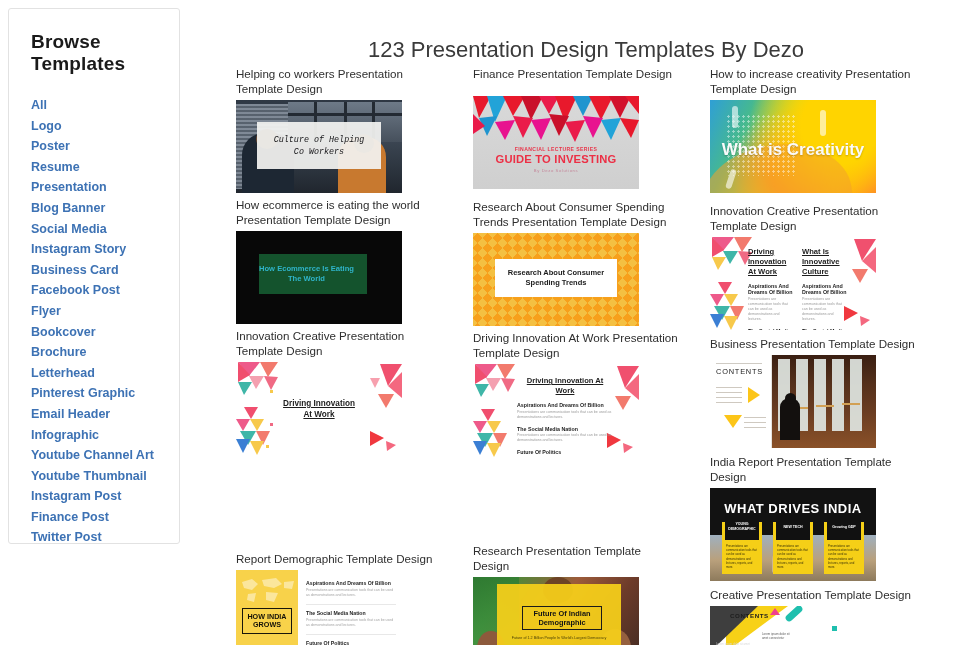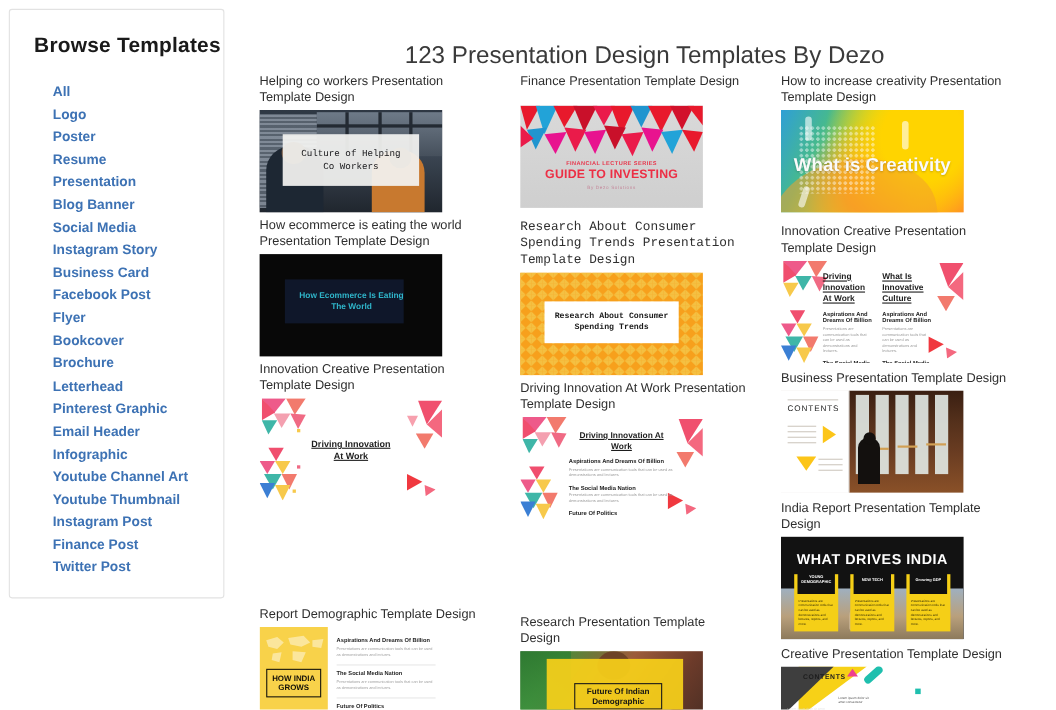--- a/index.html
+++ b/index.html
@@ -8,31 +8,31 @@
     width: 960px; height: 645px;
     background: #ffffff;
     font-family: "Liberation Sans", sans-serif;
     overflow: hidden;
   }
   .page { position: relative; width: 960px; height: 645px; }
 
   
   .sidebar {
     position: absolute; left: 8px; top: 8px;
-    width: 196px; height: 536px;
+    width: 172px; height: 536px;
     background: #ffffff;
     border: 1px solid #e2e2e2;
     border-radius: 3px;
     padding: 18px 0 0 22px;
   }
   .sidebar-title {
     font-size: 19px; font-weight: bold; color: #1a1a1a;
     letter-spacing: .2px; margin: 4px 0 20px 0;
   }
-  .nav-list { list-style: none; margin: 17px; padding: 0; }
+  .nav-list { list-style: none; margin: 0; padding: 0; }
   .nav-item {
     font-size: 12.5px; font-weight: bold; color: #3d72b4;
     line-height: 20.6px; cursor: pointer; white-space: nowrap;
   }
 
   
   .page-title {
     position: absolute; left: 236px; top: 22px; width: 700px;
     text-align: center; font-size: 22px; color: #3a3a3a; font-weight: normal;
   }
@@ -49,21 +49,21 @@
     font-size: 11.6px; color: #2e2e2e; line-height: 15px;
     margin: 0 0 4px 0; width: 205px; cursor: pointer;
   }
   .thumb {
     width: 166px; height: 93px; position: relative; overflow: hidden;
     background: #fff; cursor: pointer;
   }
 
   
   .t-office { background:
-      linear-gradient(180deg,#2e3743 0%,#3d4855 40%,#20262e 100%); }
+      linear-gradient(180deg,#2e3743 0%,#3d4855 40%,#20262e 100%); font-style: italic; }
   .t-office .blinds {
     position:absolute; left:0; top:4px; width:52px; height:85px;
     background: repeating-linear-gradient(180deg,#8c96a3 0 2px,#5d6773 2px 4px);
     opacity:.85;
   }
   .t-office .win {
     position:absolute; left:52px; top:2px; right:0; height:40px;
     background: linear-gradient(180deg,#6e7a88,#46505c);
   }
   .t-office .bar1,.t-office .bar2,.t-office .bar3 {
@@ -120,22 +120,22 @@
   }
   .t-creative .ttl{
     position:absolute;left:0;right:0;top:40px;text-align:center;
     font-size:17px;font-weight:bold;color:#fafafa;
     text-shadow:0 1px 2px rgba(0,0,0,.22);
   }
 
   
   .t-black{background:#080808;}
   .t-black .panel{
-    position:absolute;left:23px;top:23px;width:108px;height:40px;background:#0f172a;
-    display:flex;align-items:center;justify-content:flex-end;
+    position:absolute;left:23px;top:23px;width:108px;height:40px;background:#14532d;
+    display:flex;align-items:center;justify-content:flex-start;
   }
   .t-black .panel span{
     font-size:7.6px;font-weight:bold;color:#2fb4c9;text-align:center;line-height:10px;
   }
 
   
   .t-orange{
     background:#f7a01c;
     background-image:
       linear-gradient(135deg,#f4c042 25%, transparent 25%),
@@ -461,21 +461,21 @@
             <polygon points="0,18 12,30 0,38" fill="#ea1b4a"></polygon>
           </svg>
           <div class="fin-txt">
             <div class="l1">FINANCIAL LECTURE SERIES</div>
             <div class="l2">GUIDE TO INVESTING</div>
             <div class="l3">By Dezo Solutions</div>
           </div>
         </div>
       </div>
 
-      <div class="card" style="margin-top:10px;font-family:Liberation Mono, monospace;">
+      <div class="card" style="margin-top:10px;">
         <p class="card-title">Research About Consumer Spending Trends Presentation Template Design</p>
         <div class="thumb t-orange">
           <div class="panel">
             <span>
               <span>Research About Consumer</span><br>
               <span>Spending Trends</span>
             </span>
           </div>
         </div>
       </div>

